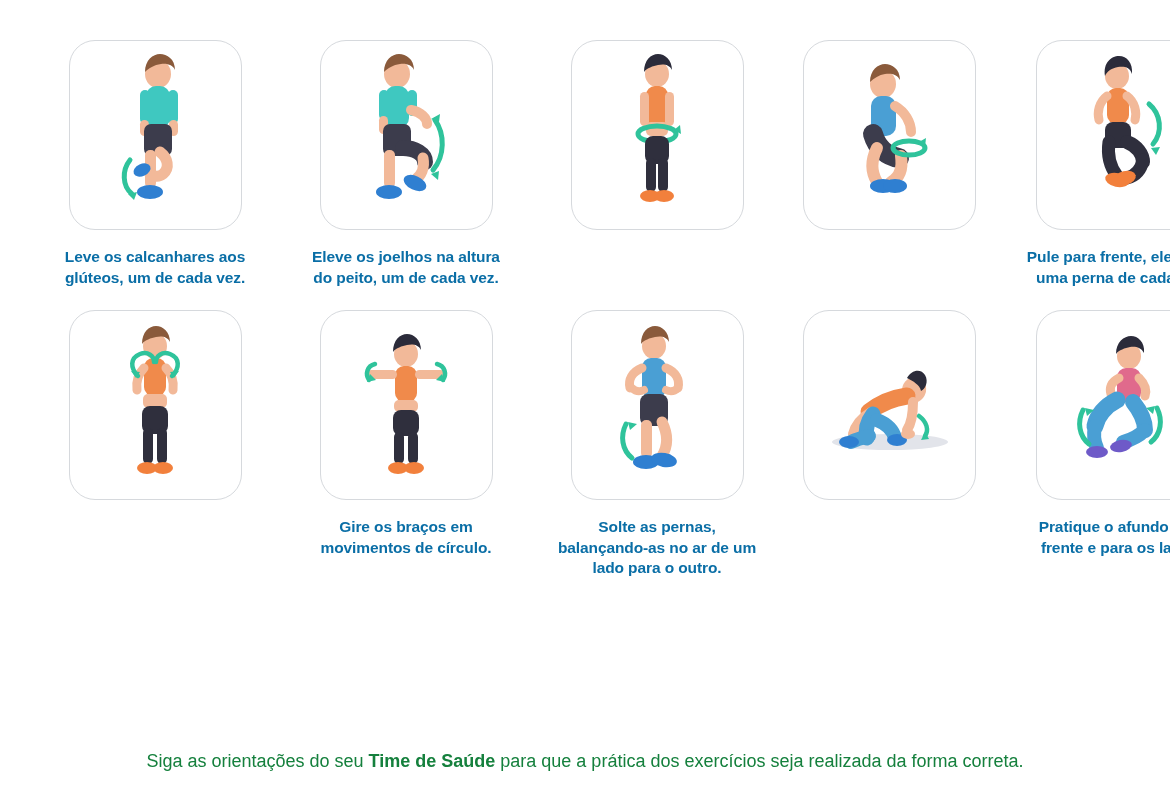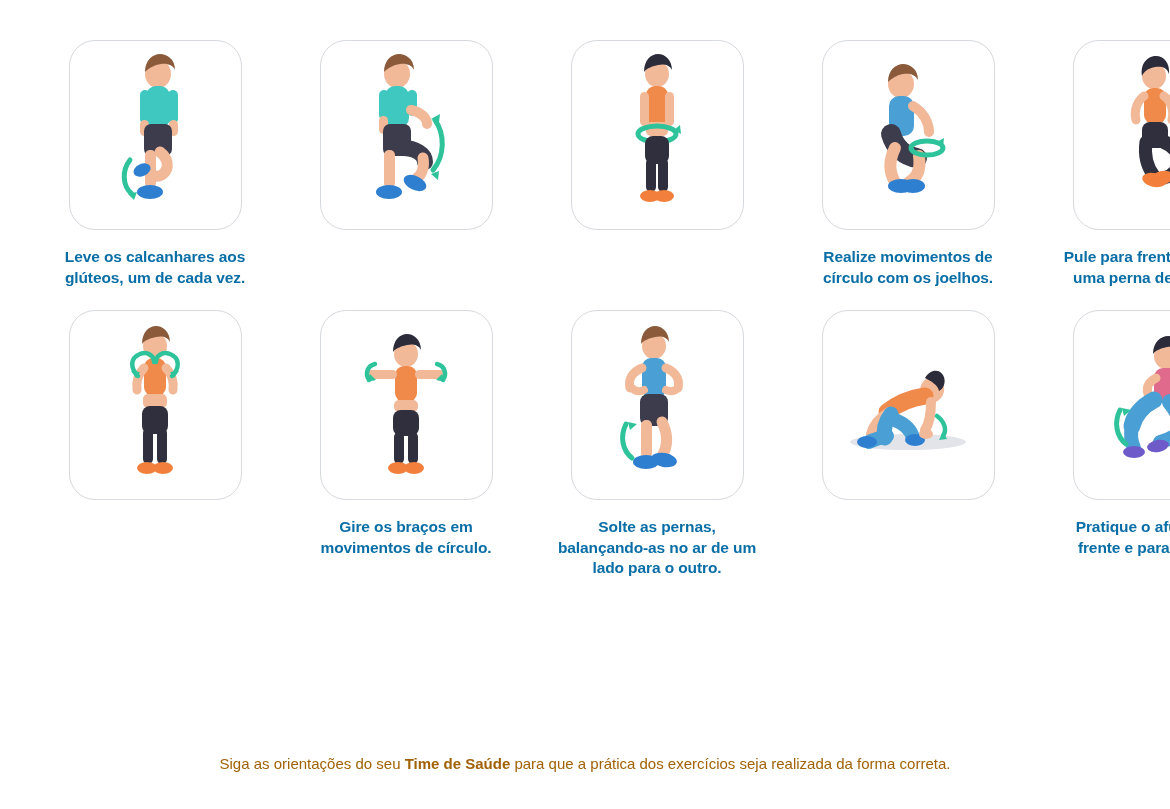--- a/index.html
+++ b/index.html
@@ -53,22 +53,22 @@
     font-weight: bold;
     line-height: 1.33;
     letter-spacing: -0.1px;
   }
   .footer {
     position: absolute;
     left: 0;
     right: 0;
     bottom: 37px;
     text-align: center;
-    font-size: 15px;
-    color: #a16207;
+    font-size: 18px;
+    color: #15803d;
   }
   .footer b { font-weight: bold; }
 </style>
 </head>
 <body>
 
 <div class="sheet">
 
   <div class="grid">
 
@@ -108,20 +108,21 @@
           <rect x="53" y="100" width="11" height="38" rx="5" fill="#f2b999"></rect>
           <path d="M72 98c12 0 22 6 22 14" fill="none" stroke="#3c3c4c" stroke-width="16" stroke-linecap="round"></path>
           <path d="M92 108c2 10-2 18-8 22" fill="none" stroke="#f2b999" stroke-width="11" stroke-linecap="round"></path>
           <ellipse cx="58" cy="142" rx="13" ry="7" fill="#2f7fd1"></ellipse>
           <ellipse cx="84" cy="133" rx="12" ry="7" fill="#2f7fd1" transform="rotate(25 84 133)"></ellipse>
           <path d="M104 70c10 14 10 36-2 50" fill="none" stroke="#2fc39b" stroke-width="5" stroke-linecap="round"></path>
           <path d="M100 124l8-3-1 9z" fill="#2fc39b"></path>
           <path d="M108 72l-8-3 9-5z" fill="#2fc39b"></path>
         </svg>
       </div>
+      <div class="caption">Eleve os joelhos na altura do peito, um de cada vez.</div>
     </div>
 
     <div class="cell">
       <div class="card">
         <svg width="150" height="170" viewBox="0 0 150 170">
           <ellipse cx="75" cy="24" rx="12" ry="13" fill="#f2b999"></ellipse>
           <path d="M62 22c0-12 7-18 14-18s14 6 14 16c-3-6-9-6-14-5s-11 3-14 7z" fill="#2b2b3a"></path>
           <rect x="64" y="36" width="22" height="40" rx="9" fill="#f08a4b"></rect>
           <rect x="58" y="42" width="9" height="34" rx="4.5" fill="#f2b999"></rect>
           <rect x="83" y="42" width="9" height="34" rx="4.5" fill="#f2b999"></rect>
@@ -146,21 +147,20 @@
           <path d="M80 56c10 6 16 16 16 26" fill="none" stroke="#f2b999" stroke-width="10" stroke-linecap="round"></path>
           <path d="M58 84c4 14 14 22 26 24" fill="none" stroke="#3c3c4c" stroke-width="20" stroke-linecap="round"></path>
           <path d="M86 106c2 14-2 22-10 26" fill="none" stroke="#f2b999" stroke-width="12" stroke-linecap="round"></path>
           <path d="M62 98c-6 12-6 24 0 34" fill="none" stroke="#f2b999" stroke-width="12" stroke-linecap="round"></path>
           <ellipse cx="68" cy="136" rx="13" ry="7" fill="#2f7fd1"></ellipse>
           <ellipse cx="80" cy="136" rx="12" ry="7" fill="#2f7fd1"></ellipse>
           <ellipse cx="94" cy="98" rx="16" ry="7" fill="none" stroke="#2fc39b" stroke-width="5"></ellipse>
           <path d="M104 92l7-4-1 9z" fill="#2fc39b"></path>
         </svg>
       </div>
-      <div class="caption">Realize movimentos de círculo com os joelhos.</div>
     </div>
 
     <div class="cell">
       <div class="card">
         <svg width="150" height="170" viewBox="0 0 150 170">
           <ellipse cx="70" cy="26" rx="12" ry="13" fill="#f2b999"></ellipse>
           <path d="M58 26c-2-13 6-20 14-20s14 7 13 18c-2-7-8-8-14-7s-11 4-13 9z" fill="#2b2b3a"></path>
           <rect x="60" y="38" width="22" height="36" rx="9" fill="#f08a4b"></rect>
           <path d="M60 46c-8 6-10 16-8 24" fill="none" stroke="#f2b999" stroke-width="9" stroke-linecap="round"></path>
           <path d="M80 46c8 6 10 16 8 24" fill="none" stroke="#f2b999" stroke-width="9" stroke-linecap="round"></path>

